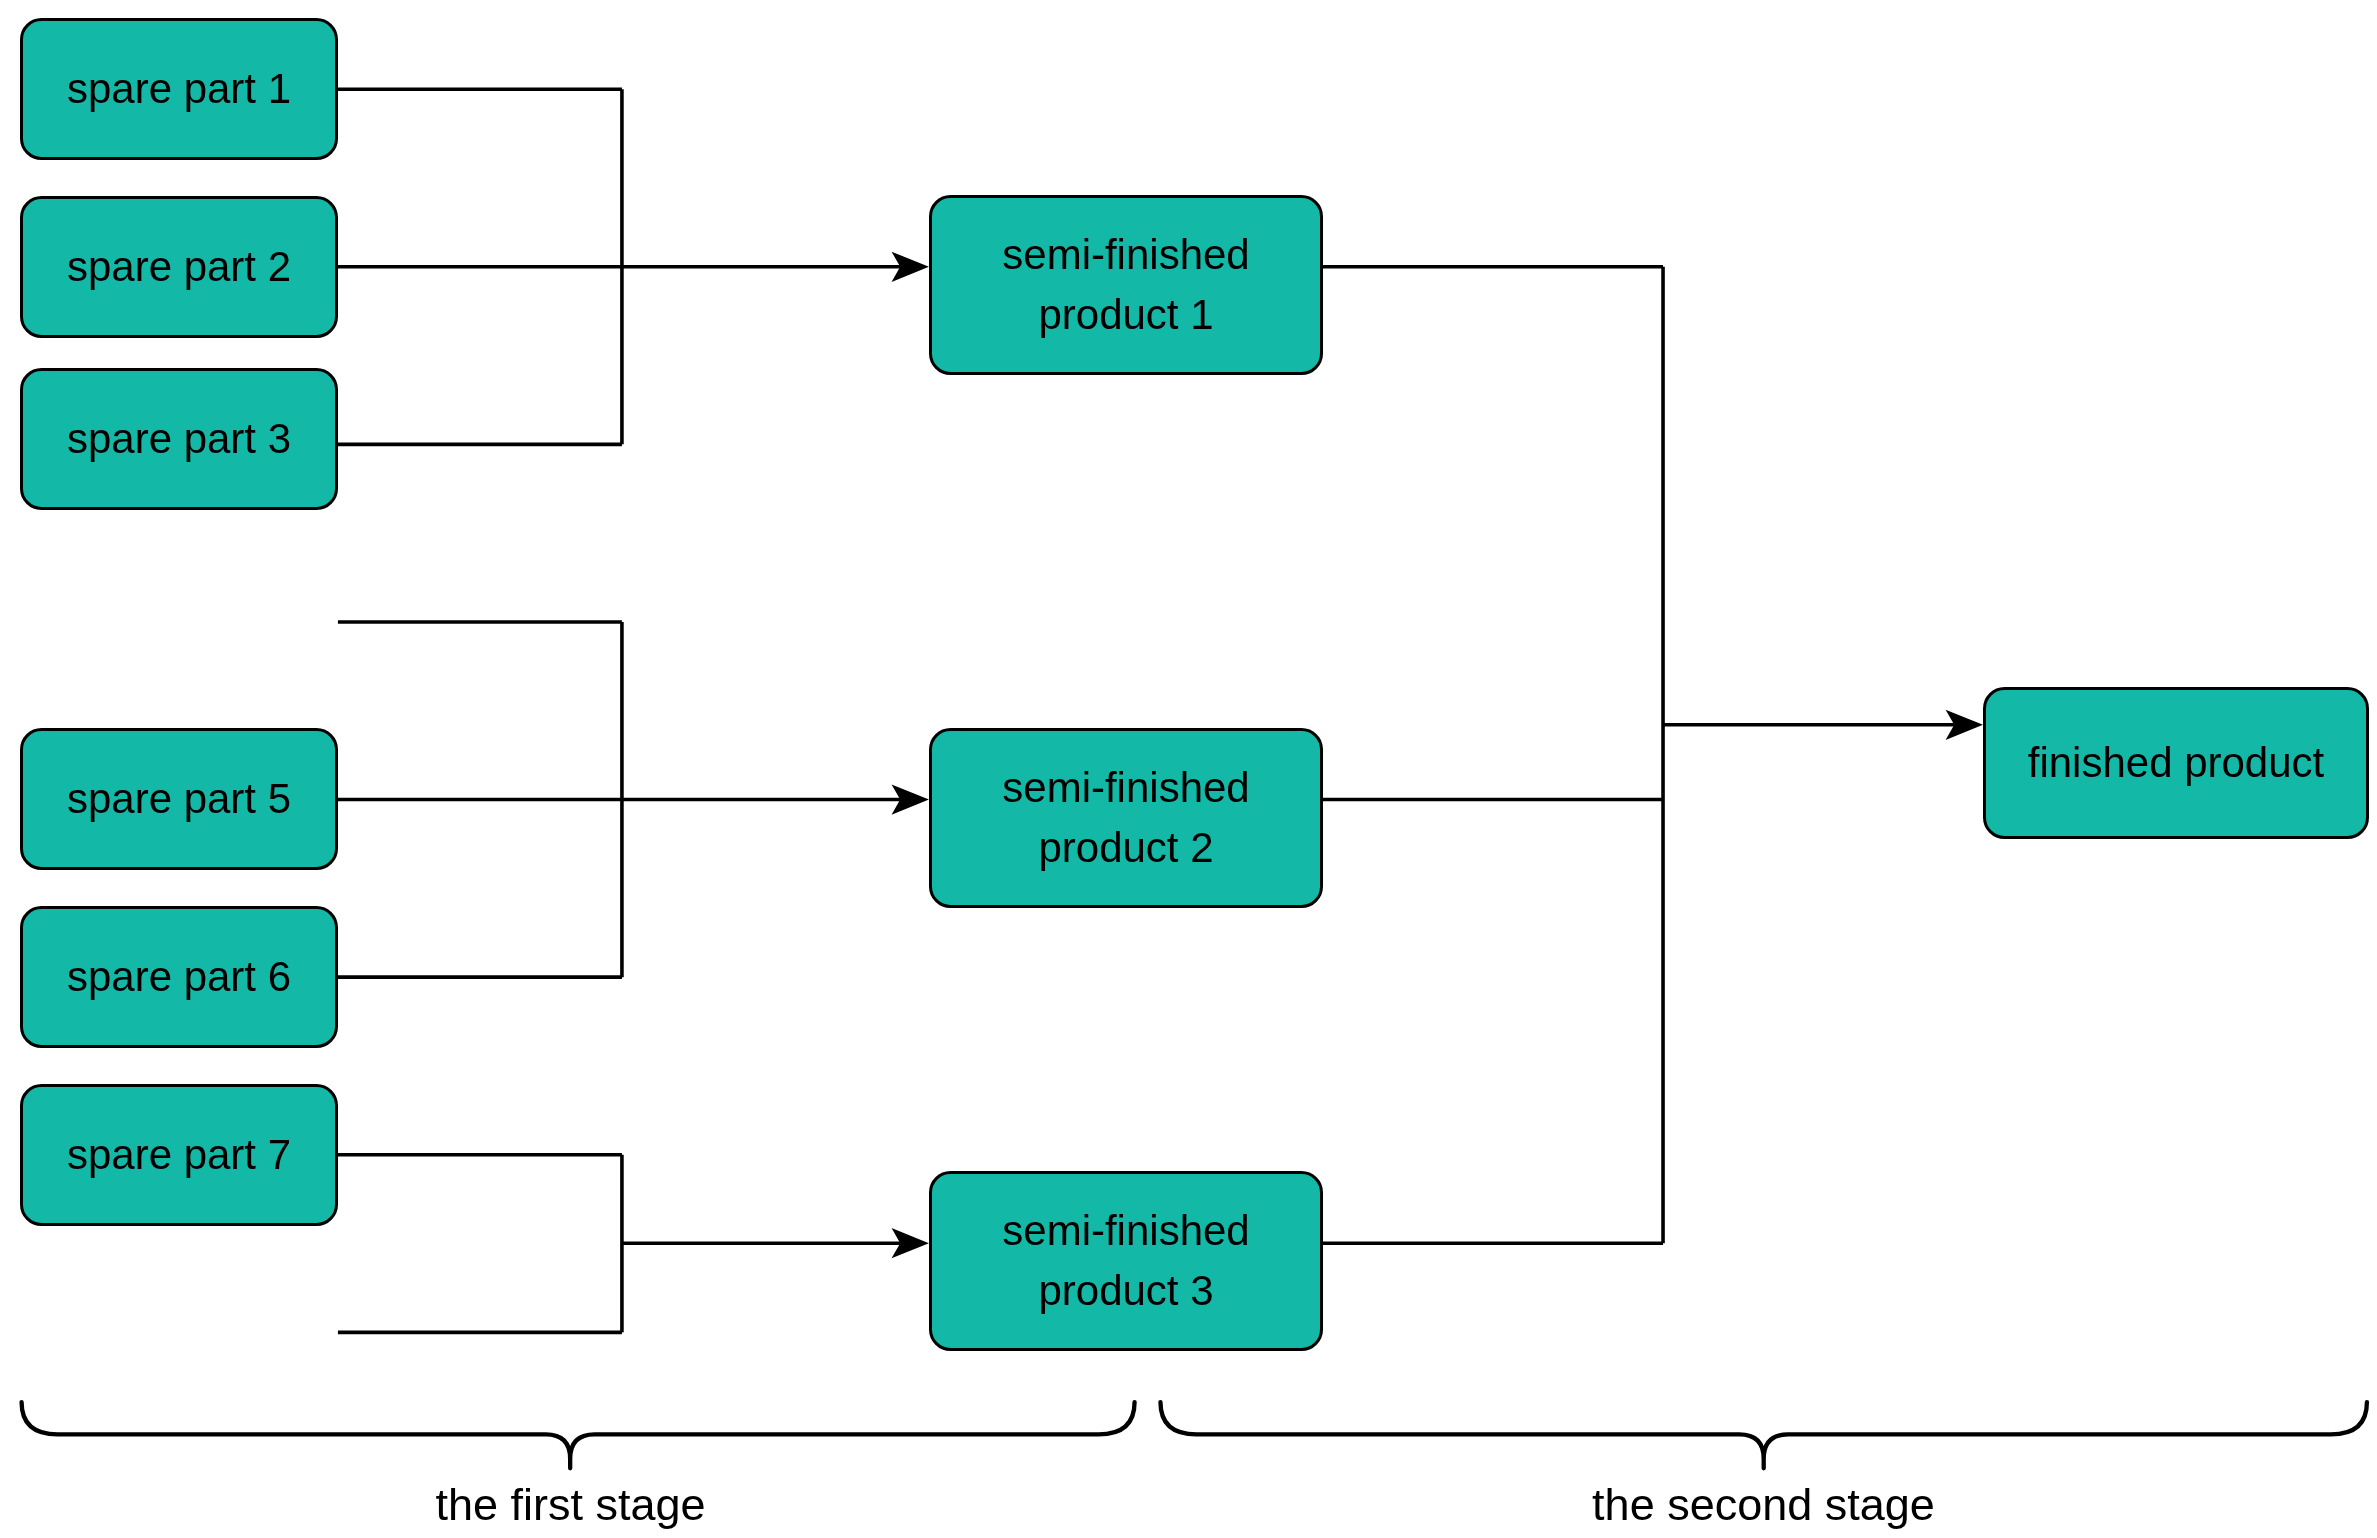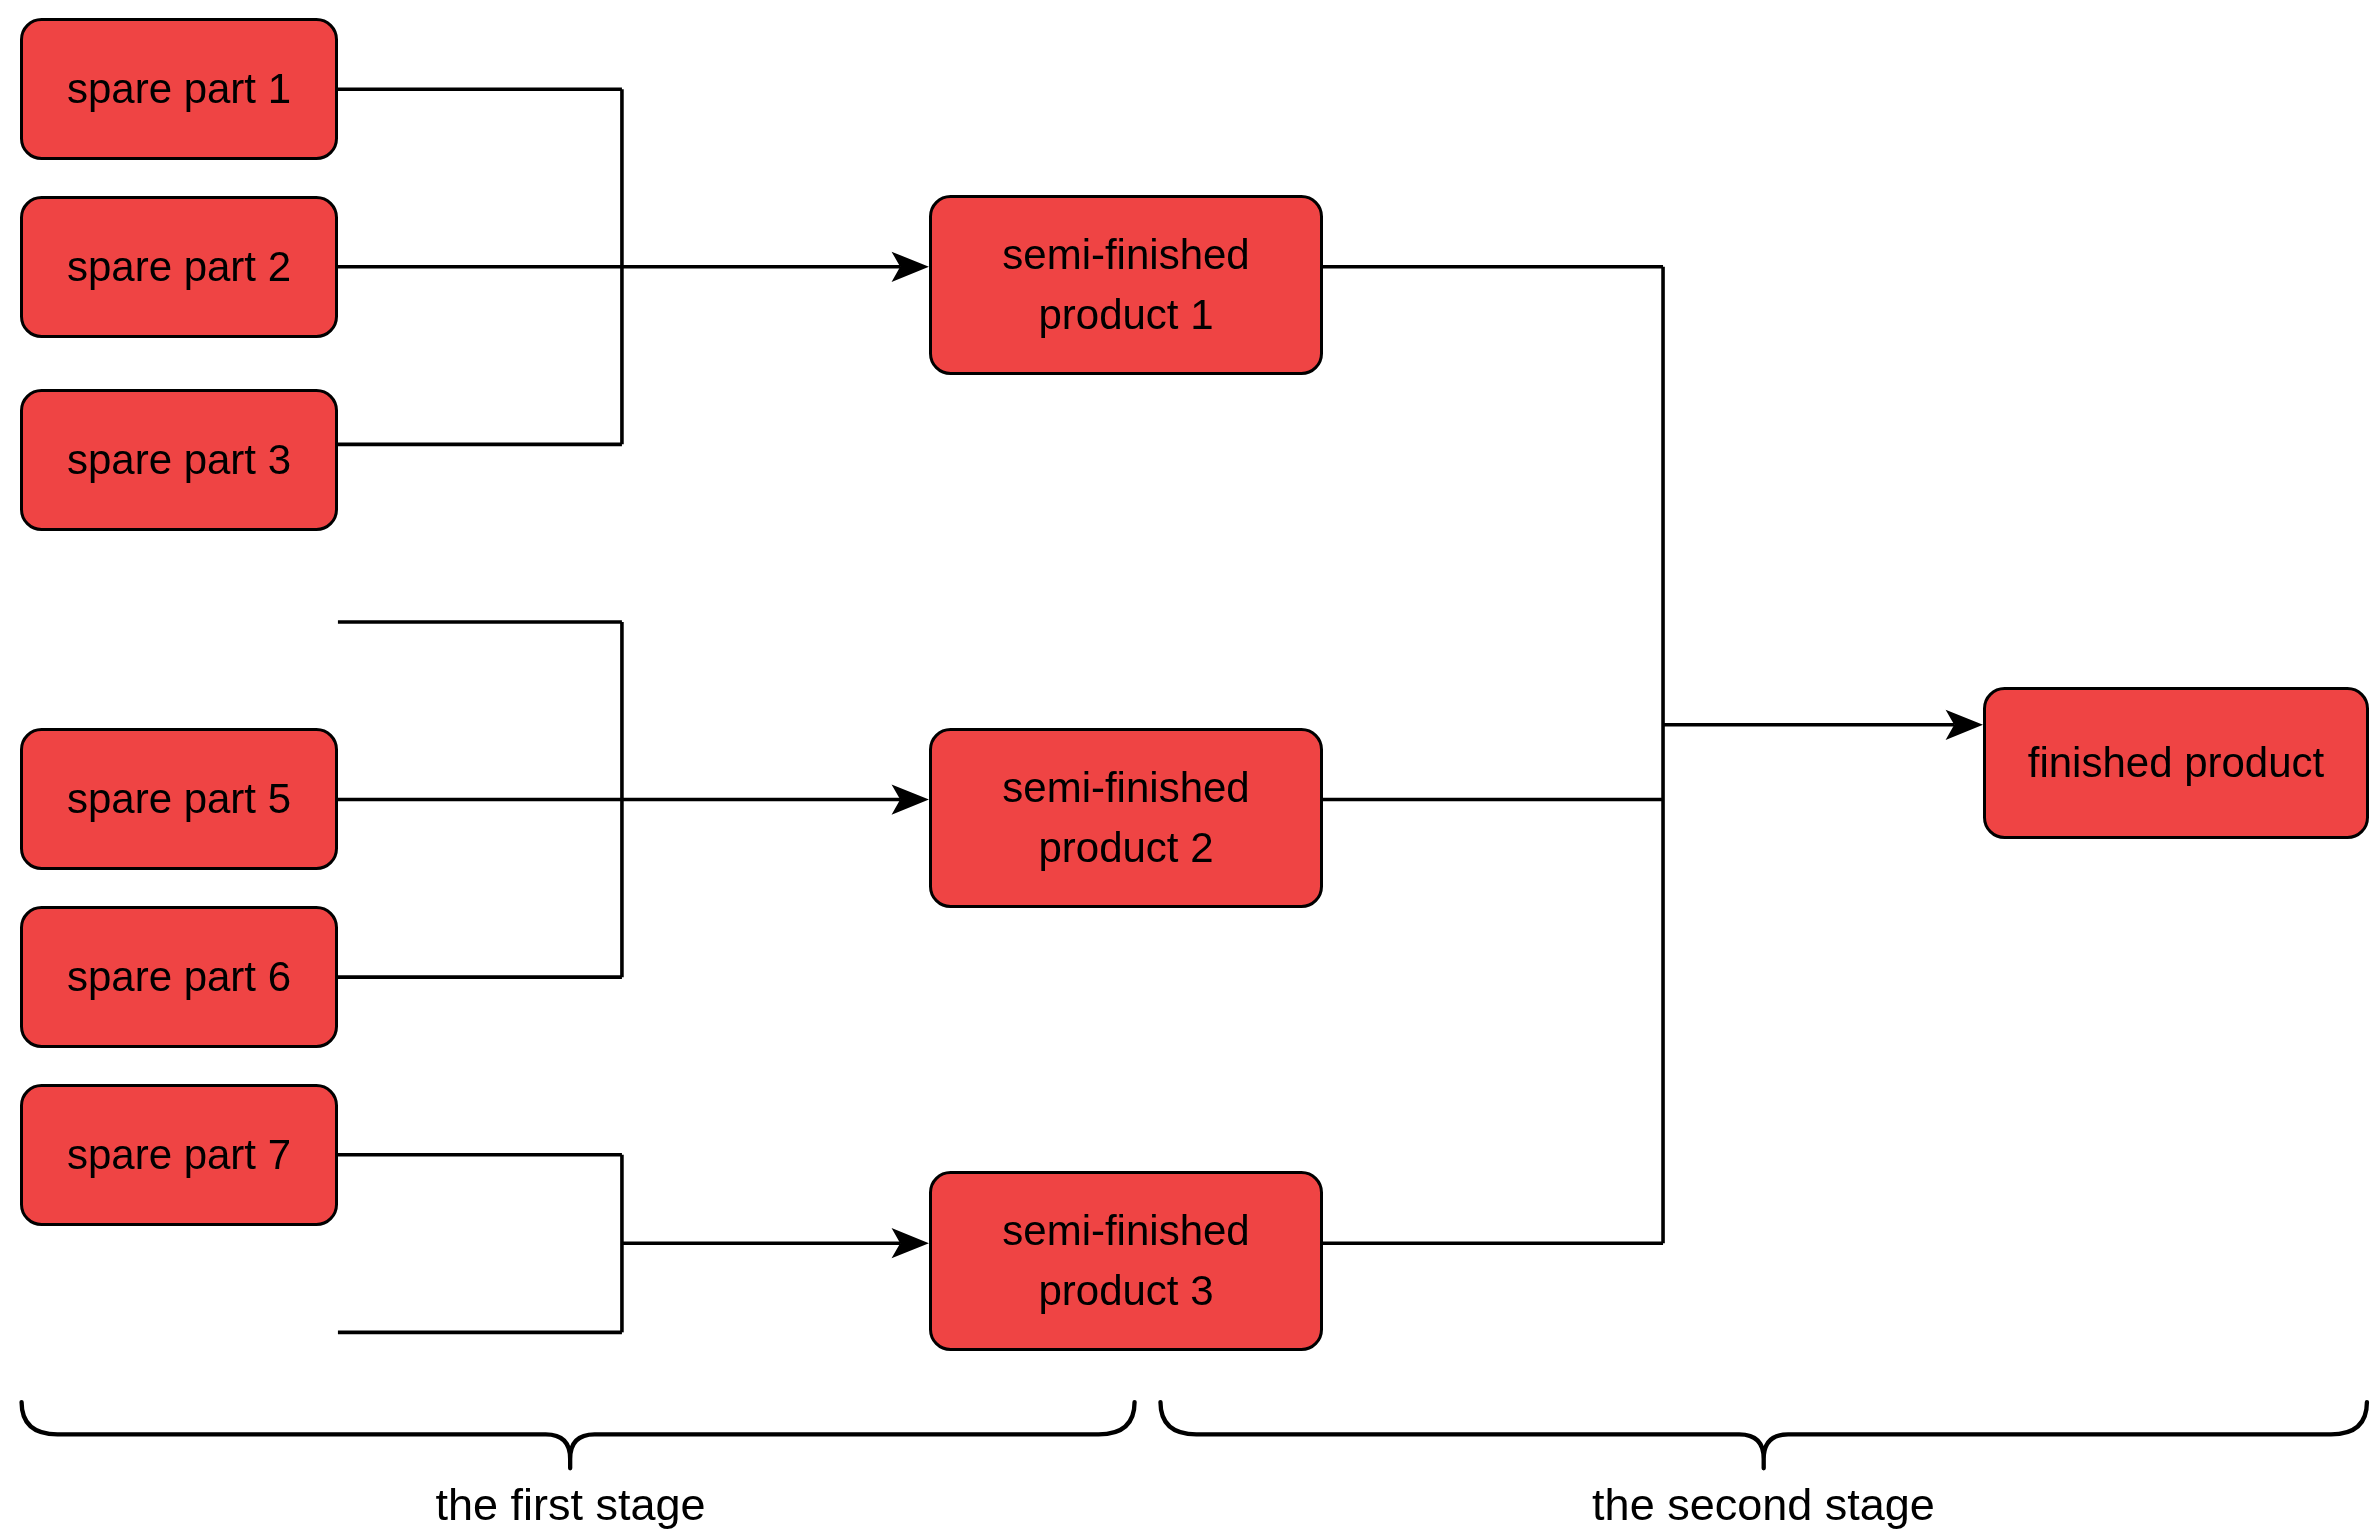--- a/index.html
+++ b/index.html
@@ -19,21 +19,21 @@
   #connector-layer {
     position: absolute;
     left: 0;
     top: 0;
     width: 2377px;
     height: 1538px;
   }
   .node {
     position: absolute;
     box-sizing: border-box;
-    background: #ef4444;
+    background: #14b8a6;
     border: 3.6px solid #000000;
     border-radius: 21.6px;
     display: flex;
     align-items: center;
     justify-content: center;
     text-align: center;
     font-size: 42px;
     line-height: 1.42;
     padding: 0 16px;
   }
@@ -115,21 +115,21 @@
     <path class="brace" d="M 1614 1950 Q 1614 1995 1664 1995 L 2419 1995 Q 2453 1995 2453 2029 L 2453 2042
              M 3292 1950 Q 3292 1995 3242 1995 L 2487 1995 Q 2453 1995 2453 2029"></path>
   </svg>
 
   <div class="node spare" style="top:18px">
       <span>spare part 1</span>
     </div>
   <div class="node spare" style="top:196px">
       <span>spare part 2</span>
     </div>
-  <div class="node spare" style="top:389px">
+  <div class="node spare" style="top:368px">
       <span>spare part 3</span>
     </div>
   <div class="node spare" style="top:728px">
       <span>spare part 5</span>
     </div>
   <div class="node spare" style="top:906px">
       <span>spare part 6</span>
     </div>
   <div class="node spare" style="top:1084px">
       <span>spare part 7</span>

